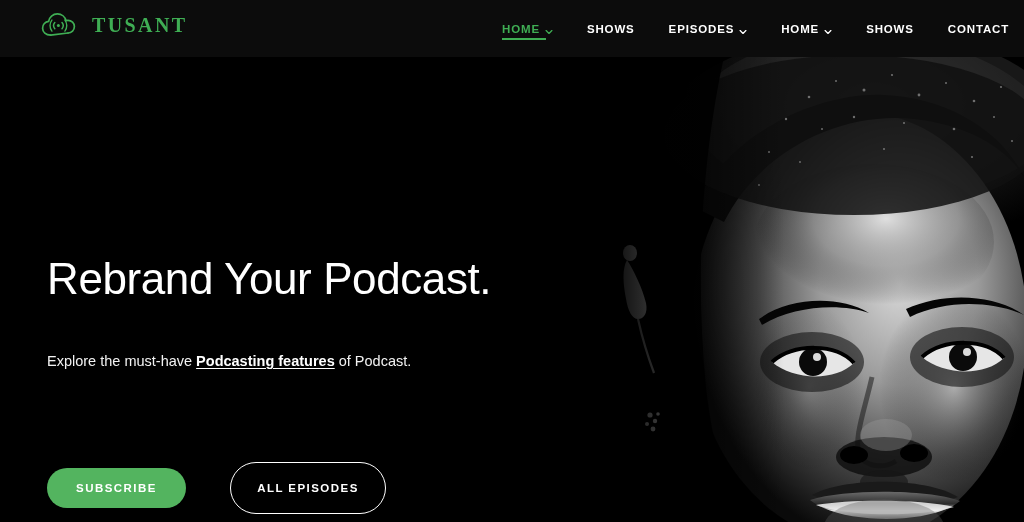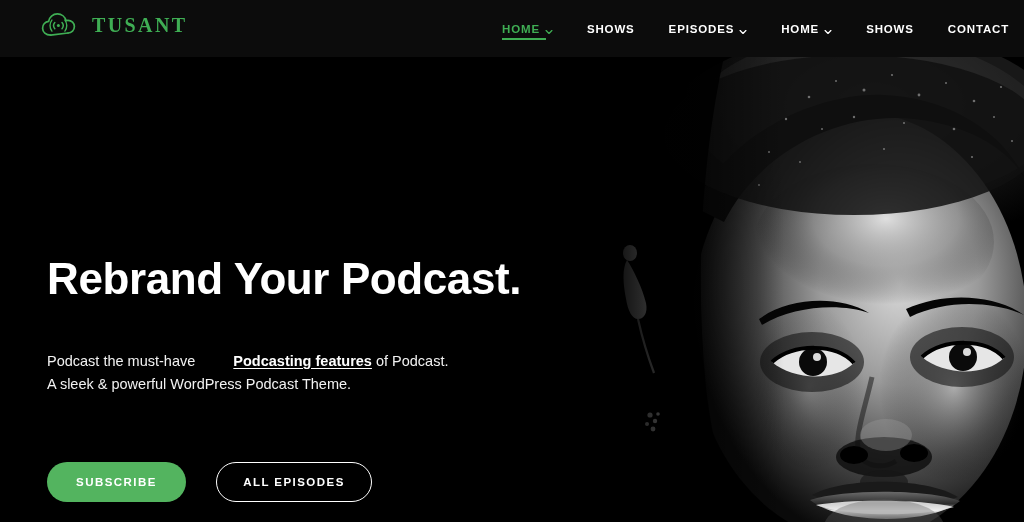--- a/index.html
+++ b/index.html
@@ -135,51 +135,50 @@
     height: 465px;
     z-index: 10;
   }
 
   .hero-title {
     position: absolute;
     top: 198px;
     left: 0;
     color: #ffffff;
     font-size: 44px;
-    font-weight: bold;
+    font-weight: normal;
     letter-spacing: -0.4px;
     line-height: 1.1;
     white-space: nowrap;
   }
 
   .hero-copy {
     position: absolute;
     top: 293px;
     left: 0;
     color: #f2f2f2;
     font-size: 14.5px;
     font-weight: normal;
     line-height: 23px;
   }
   .hero-copy .inline-link {
     color: #ffffff;
     font-weight: bold;
     text-decoration: underline;
     text-underline-offset: 2px;
     cursor: pointer;
-    margin-left: 34px;
   }
 
   .hero-actions {
     position: absolute;
     top: 405px;
     left: 0;
     display: flex;
     align-items: center;
-    gap: 30px;
+    gap: 44px;
   }
   .btn {
     display: inline-flex;
     align-items: center;
     justify-content: center;
     border-radius: 999px;
     font-size: 11.5px;
     font-weight: bold;
     letter-spacing: 1.45px;
     text-decoration: none;
@@ -188,21 +187,21 @@
   }
   .btn-primary {
     width: 139px;
     height: 40px;
     background: #53b45f;
     color: #ffffff;
     border: none;
   }
   .btn-outline {
     width: 156px;
-    height: 40px;
+    height: 52px;
     background: transparent;
     color: #ffffff;
     border: 1.5px solid #ffffff;
     text-align: right;
   }
 </style>
 </head>
 <body>
 
 <div class="page">
@@ -391,22 +390,21 @@
         </g>
       </svg>
       <div class="hero-photo-fade"></div>
     </div>
 
     <div class="hero-inner">
 
       <h1 class="hero-title">Rebrand Your Podcast.</h1>
 
       <div class="hero-copy">
-        <div><span>Podcast the must-have </span><a class="inline-link" href="#">Podcasting features</a><span> of Podcast.</span></div>
-        <div>A sleek &amp; powerful WordPress Podcast Theme.</div>
+        <div><span>Explore the must-have </span><a class="inline-link" href="#">Podcasting features</a><span> of Podcast.</span></div>
       </div>
 
       <div class="hero-actions">
         <a class="btn btn-primary" href="#">SUBSCRIBE</a>
         <a class="btn btn-outline" href="#">ALL EPISODES</a>
       </div>
 
     </div>
   </section>
 

